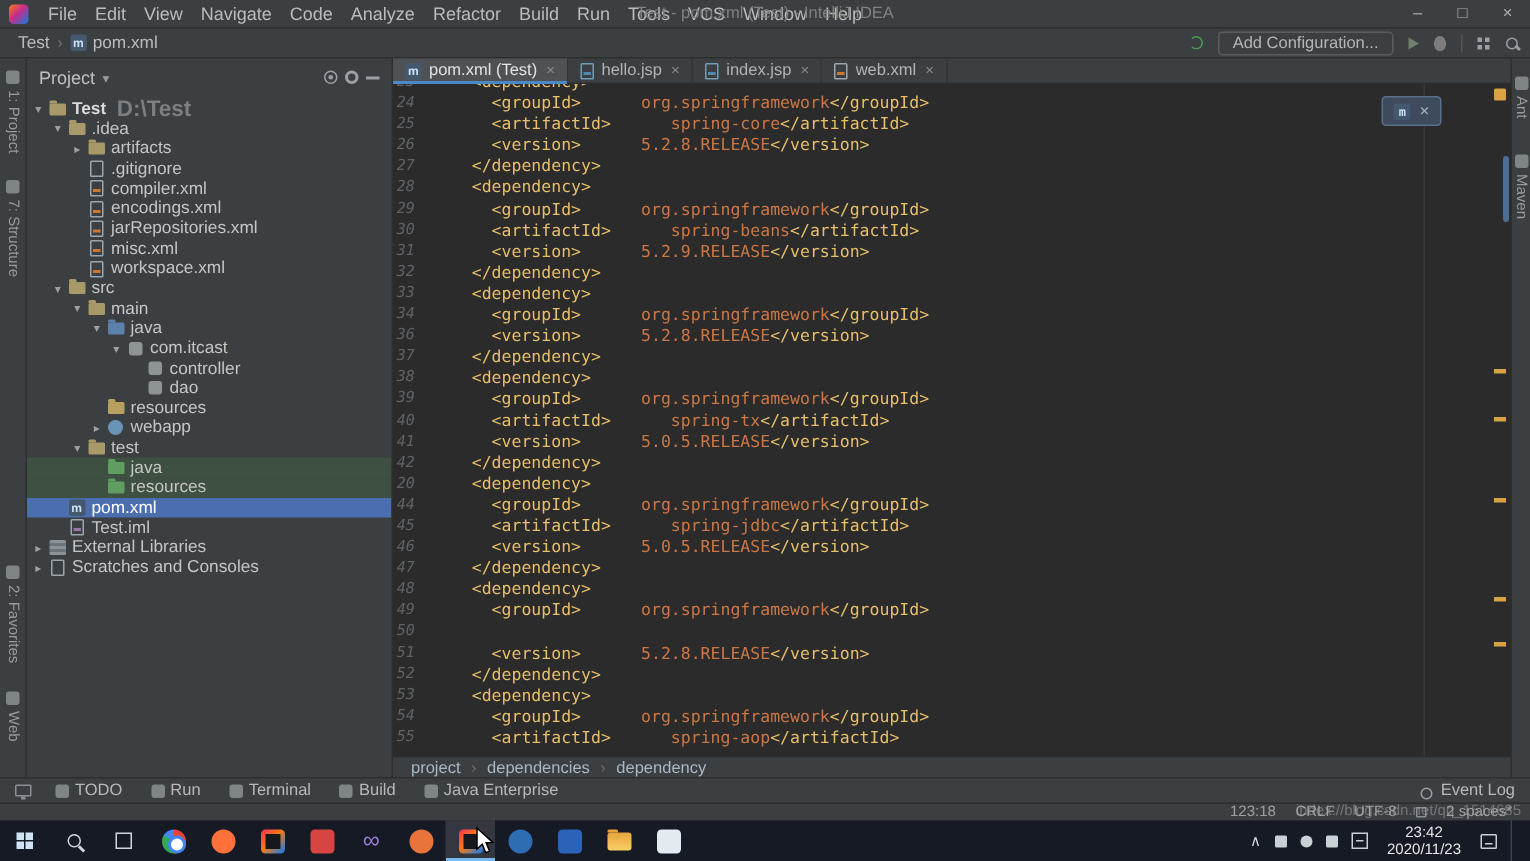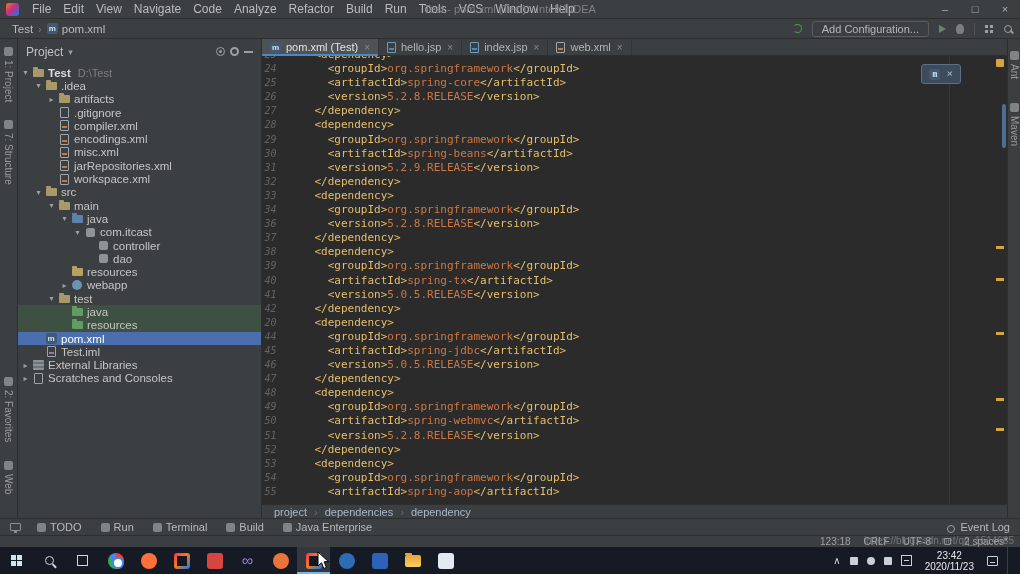--- a/index.html
+++ b/index.html
@@ -43,21 +43,21 @@
   .i-locate{width:9px;height:9px;border:1.5px solid #9aa0a6;border-radius:50%;position:relative;display:inline-block;}
   .i-locate:after{content:"";position:absolute;inset:2px;background:#9aa0a6;border-radius:50%;}
   .i-gear{width:9px;height:9px;border:2px solid #9aa0a6;border-radius:50%;display:inline-block;}
   .i-minus{width:9px;height:2px;background:#9aa0a6;display:inline-block;}
   #ptree{flex:1;overflow:hidden;font-size:11.5px;padding-top:2px;}
   .trow{height:13.3px;display:flex;align-items:center;white-space:nowrap;}
   .trow .chev{width:11px;font-size:8px;color:#9da0a3;text-align:center;flex:none;}
   .trow .ticon{width:14px;flex:none;display:flex;justify-content:center;align-items:center;}
   .trow .tlabel{margin-left:3px;color:#c5c5c5;}
   .trow.bold .tlabel{font-weight:bold;color:#dadada;}
-  .trow .tsuffix{margin-left:7px;color:#7e7e7e;font-size:11px;}
+  .trow .tsuffix{margin-left:7px;color:#7e7e7e;font-size:15px;font-weight:bold;}
   .trow.selblue{background:var(--selblue);}
   .trow.selblue .tlabel{color:#fff;}
   .trow.selgreen{background:var(--selgreen);}
 
   .fi{display:inline-block;}
   .fi-folder{width:11px;height:8px;background:#a89968;border-radius:1px;position:relative;}
   .fi-folder:before{content:"";position:absolute;top:-2px;left:0;width:5px;height:2px;background:inherit;border-radius:1px 1px 0 0;}
   .fi-src{background:#5d81ad;}
   .fi-res{background:#b8a15e;}
   .fi-testsrc,.fi-testres{background:#5f9e60;}
@@ -78,21 +78,21 @@
   .tab.active{background:#4e5254;color:#e2e2e2;}
   .tab.active:after{content:"";position:absolute;left:0;right:0;bottom:-1px;height:2px;background:var(--accent);}
   .tclose{color:#8a8a8a;font-size:10px;margin-left:1px;}
 
   #codewrap{flex:1;position:relative;overflow:hidden;font-family:"DejaVu Sans Mono","Liberation Mono",monospace;font-size:11px;line-height:14.1px;}
   #lines{position:absolute;top:-8px;left:0;right:14px;}
   .cl{display:flex;height:14.1px;}
   .ln{width:26px;text-align:center;padding-right:9px;color:var(--linenum);flex:none;font-size:10px;font-style:italic;}
   .lc{white-space:pre;}
   .s-t{color:var(--tag);}
-  .s-x{color:var(--xmltext);}
+  .s-x{color:var(--xmltext);margin-left:40px;}
   .guide{position:absolute;top:0;bottom:0;left:687px;width:1px;background:#35383a;}
   #estripe{position:absolute;top:0;right:0;bottom:0;width:14px;background:#2b2b2b;}
   .analysis{position:absolute;top:3px;right:3px;width:8px;height:8px;background:var(--mark);border-radius:1px;}
   .smark{position:absolute;right:3px;width:8px;height:3px;background:var(--mark);}
   .sthumb{position:absolute;right:1px;top:48px;width:4px;height:44px;background:#4d6e93;border-radius:2px;}
   #mbadge{position:absolute;top:8px;right:46px;height:20px;display:flex;align-items:center;gap:6px;padding:0 7px;background:#3d4b5c;border:1px solid #5a708a;border-radius:3px;}
   #mbadge .bx{color:#9fb4c8;font-size:11px;}
 
   #crumbs{height:14px;background:#3c3f41;border-top:1px solid #2c2e30;display:flex;align-items:center;padding-left:12px;font-size:11px;color:#a9b7c6;gap:7px;flex:none;}
   .crumb-sep{color:#6c6c6c;}
@@ -265,28 +265,28 @@
           <span class="ticon">
             <i class="fi fi-page fi-xml"></i>
           </span>
           <span class="tlabel">encodings.xml</span>
         </div>
         <div class="trow" style="padding-left: 28px;">
           <span class="chev"></span>
           <span class="ticon">
             <i class="fi fi-page fi-xml"></i>
           </span>
+          <span class="tlabel">jarRepositories.xml</span>
+        </div>
+        <div class="trow" style="padding-left: 28px;">
+          <span class="chev"></span>
+          <span class="ticon">
+            <i class="fi fi-page fi-xml"></i>
+          </span>
           <span class="tlabel">misc.xml</span>
-        </div>
-        <div class="trow" style="padding-left: 28px;">
-          <span class="chev"></span>
-          <span class="ticon">
-            <i class="fi fi-page fi-xml"></i>
-          </span>
-          <span class="tlabel">jarRepositories.xml</span>
         </div>
         <div class="trow" style="padding-left: 28px;">
           <span class="chev"></span>
           <span class="ticon">
             <i class="fi fi-page fi-xml"></i>
           </span>
           <span class="tlabel">workspace.xml</span>
         </div>
         <div class="trow" style="padding-left: 15px;">
           <span class="chev">▾</span>
@@ -520,21 +520,20 @@
           <div class="cl">
             <span class="ln">48</span>
             <span class="lc"><span class="s-t">    &lt;dependency&gt;</span></span>
           </div>
           <div class="cl">
             <span class="ln">49</span>
             <span class="lc"><span class="s-t">      &lt;groupId&gt;</span><span class="s-x">org.springframework</span><span class="s-t">&lt;/groupId&gt;</span></span>
           </div>
           <div class="cl">
             <span class="ln">50</span>
-            <span class="lc"><span class="s-t">      &lt;artifactId&gt;</span><span class="s-x">spring-webmvc</span><span class="s-t">&lt;/artifactId&gt;</span></span>
           </div>
           <div class="cl">
             <span class="ln">51</span>
             <span class="lc"><span class="s-t">      &lt;version&gt;</span><span class="s-x">5.2.8.RELEASE</span><span class="s-t">&lt;/version&gt;</span></span>
           </div>
           <div class="cl">
             <span class="ln">52</span>
             <span class="lc"><span class="s-t">    &lt;/dependency&gt;</span></span>
           </div>
           <div class="cl">

